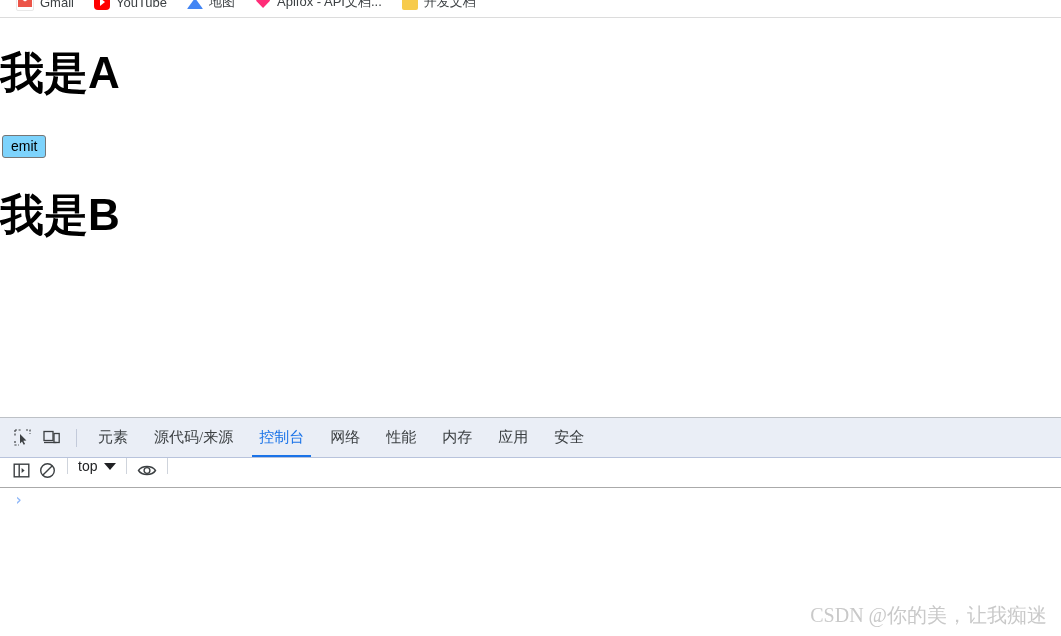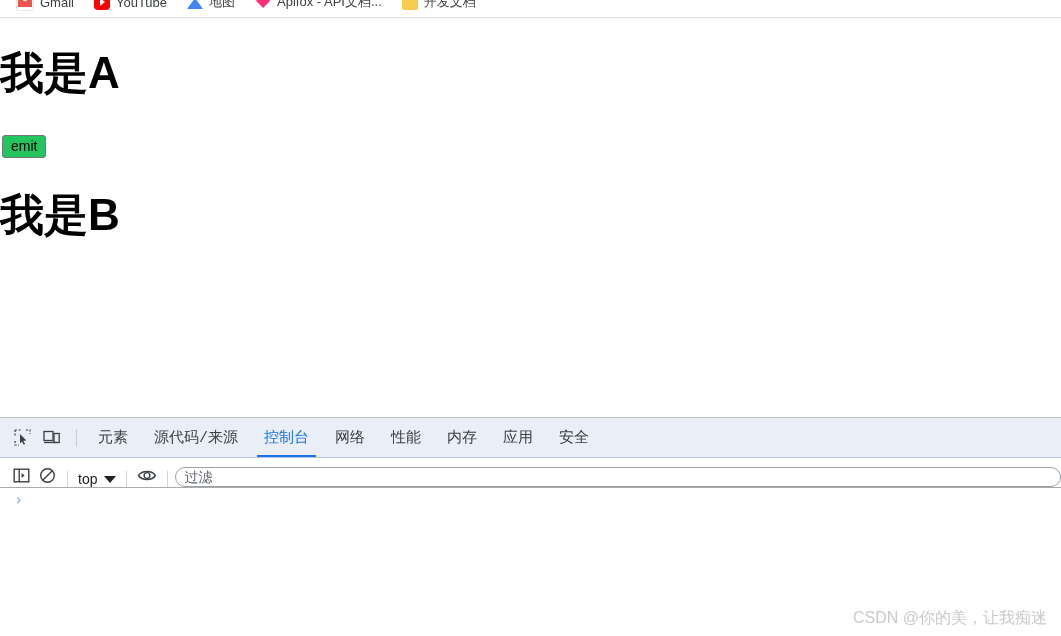--- a/index.html
+++ b/index.html
@@ -136,21 +136,21 @@
   #headingB { top: 174px; }
 
   .emit-btn {
     position: absolute;
     left: 2px;
     top: 116px;
     padding: 2px 8px 3px 8px;
     font-size: 14px;
     font-family: "Liberation Sans", "DejaVu Sans", sans-serif;
     color: #000000;
-    background: #22c55e;
+    background: #7dd3fc;
     border: 1px solid #767676;
     border-radius: 3px;
     line-height: normal;
     cursor: default;
   }
 
   
   .devtools {
     position: absolute;
     left: 0; top: 417px;
@@ -198,41 +198,41 @@
     display: flex;
     align-items: center;
     padding: 0 13px;
     height: 100%;
     font-size: 15px;
     color: #3c4043;
     cursor: pointer;
     position: relative;
     box-sizing: border-box;
     white-space: nowrap;
-    font-family: Liberation Mono, monospace;
+    font-family: Liberation Serif, serif;
   }
   .dt-tab.active {
     color: #1a73e8;
   }
   .dt-tab.active:after {
     content: "";
     position: absolute;
     left: 6px; right: 6px; bottom: 0;
     height: 2px;
     background: #1a73e8;
   }
 
   
   .dt-filterbar {
     position: relative;
     height: 30px;
     background: #ffffff;
     border-bottom: 1px solid #aaaaaa;
     display: flex;
-    align-items: flex-end;
+    align-items: flex-start;
     box-sizing: border-box;
   }
   .fb-icon {
     width: 26px; height: 24px;
     display: flex; align-items: center; justify-content: center;
     cursor: pointer;
     flex: 0 0 auto;
   }
   .fb-sep {
     width: 1px; height: 16px;
@@ -310,23 +310,23 @@
     font-weight: bold;
     font-family: "DejaVu Sans Mono", "Liberation Mono", monospace;
     user-select: none;
   }
 
   
   .watermark {
     position: absolute;
     right: 14px;
     bottom: 7px;
-    font-size: 16px;
+    font-size: 20px;
     color: #c9c9c9;
-    font-family: Liberation Sans, sans-serif;
+    font-family: Liberation Serif, serif;
     white-space: nowrap;
     user-select: none;
   }
 </style>
 </head>
 <body>
 
 <div class="bookmarks-bar">
   <div class="bookmarks-inner">
     <div class="bm-item">

